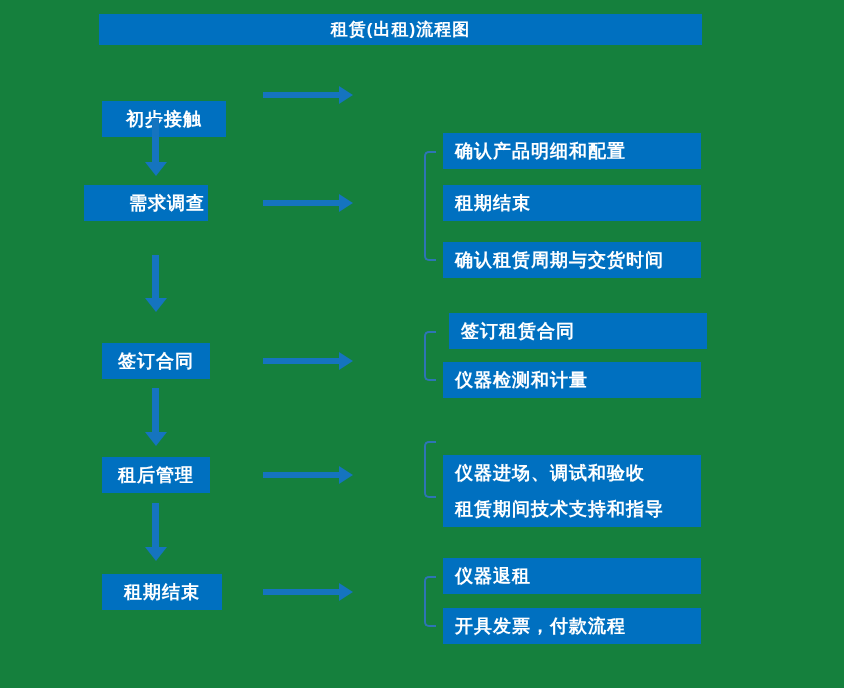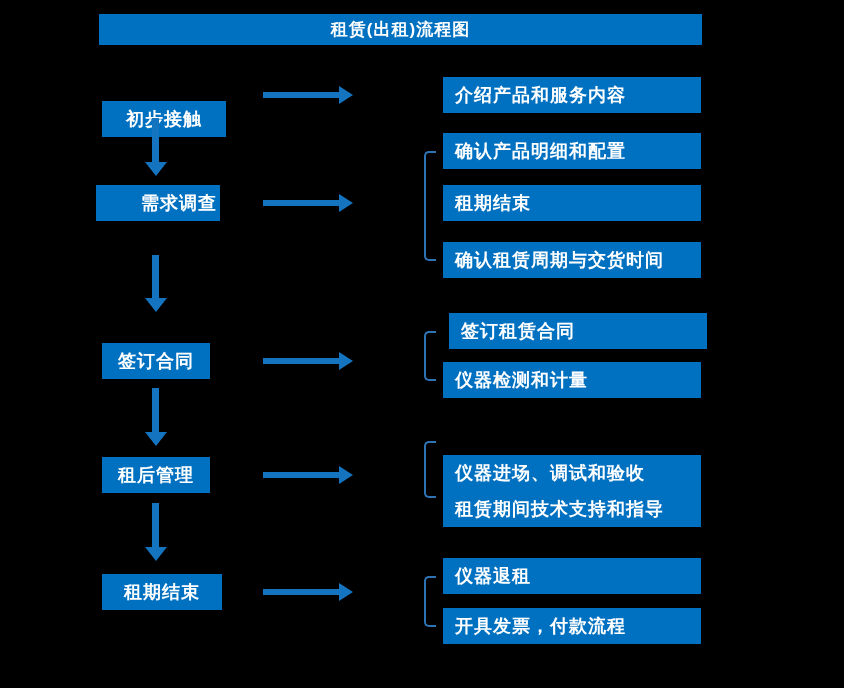--- a/index.html
+++ b/index.html
@@ -5,21 +5,21 @@
   :root{
     --box-fill:#0070C0;
     --arrow:#1574BF;
     --bracket:#2E74B5;
     --text:#FFFFFF;
   }
   html,body{margin:0;padding:0;background:#ffffff;}
   .canvas{
     position:relative;
     width:844px;height:688px;
-    background:#000000;
+    background:#15803d;
     font-family:"Liberation Sans","DejaVu Sans",sans-serif;
     overflow:hidden;
   }
   .title-bar{
     position:absolute;left:99px;top:14px;width:603px;height:31px;
     background:var(--box-fill);color:var(--text);
     font-size:17px;font-weight:bold;letter-spacing:1px;
     display:flex;align-items:center;justify-content:center;
   }
   .box{
@@ -27,21 +27,21 @@
     background:var(--box-fill);color:var(--text);
     font-size:18px;font-weight:bold;letter-spacing:1px;
     display:flex;align-items:center;
     box-sizing:border-box;
   }
   .box.left{justify-content:center;}
   .box.right{left:443px;width:258px;padding-left:12px;justify-content:flex-start;}
 
   
   .s1{left:102px;top:77px;width:124px;margin-top:24px;}
-  .s2{left:96px;top:185px;width:124px;padding-left:42px;}
+  .s2{left:84px;top:185px;width:124px;padding-left:42px;}
   .s3{left:102px;top:343px;width:108px;}
   .s4{left:102px;top:457px;width:108px;}
   .s5{left:102px;top:574px;width:120px;}
 
   
   .r1{top:77px;}
   .r2{top:133px;}
   .r3{top:185px;}
   .r4{top:242px;}
   .r5{top:313px;margin-left:6px;}
@@ -119,21 +119,20 @@
   <div class="h-arrow ha2"></div>
   <div class="h-arrow ha3"></div>
   <div class="h-arrow ha4"></div>
   <div class="h-arrow ha5"></div>
 
   <div class="bracket bk2"></div>
   <div class="bracket bk3"></div>
   <div class="bracket bk4"></div>
   <div class="bracket bk5"></div>
 
-  <div class="box right r1">介绍产品和服务内容</div>
   <div class="box right r2">确认产品明细和配置</div>
   <div class="box right r3">租期结束</div>
   <div class="box right r4">确认租赁周期与交货时间</div>
   <div class="box right r5">签订租赁合同</div>
   <div class="box right r6">仪器检测和计量</div>
   <div class="box right r7">仪器进场、调试和验收</div>
   <div class="box right r8">租赁期间技术支持和指导</div>
   <div class="box right r9">仪器退租</div>
   <div class="box right r10">开具发票，付款流程</div>
 

